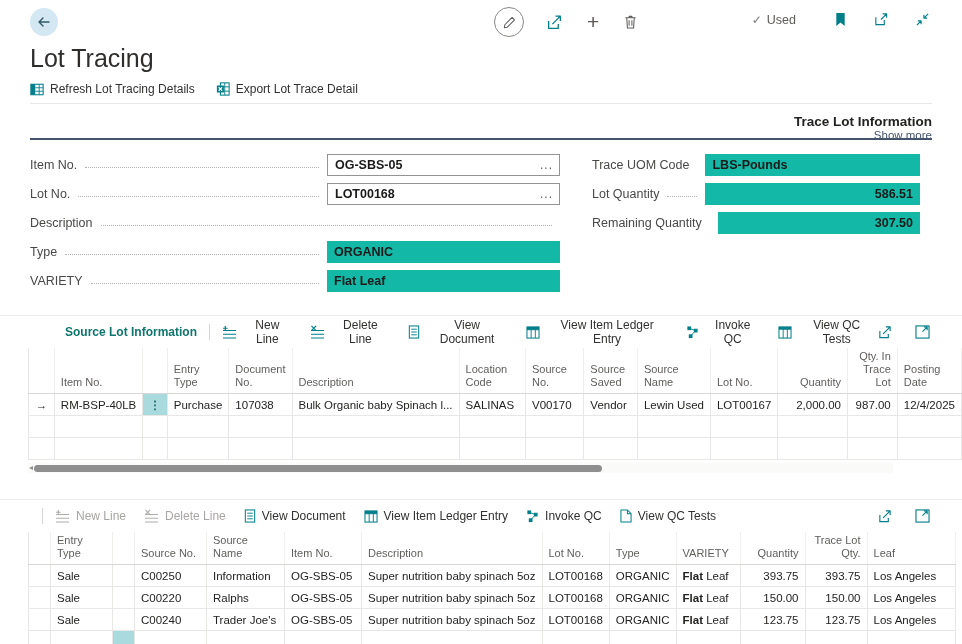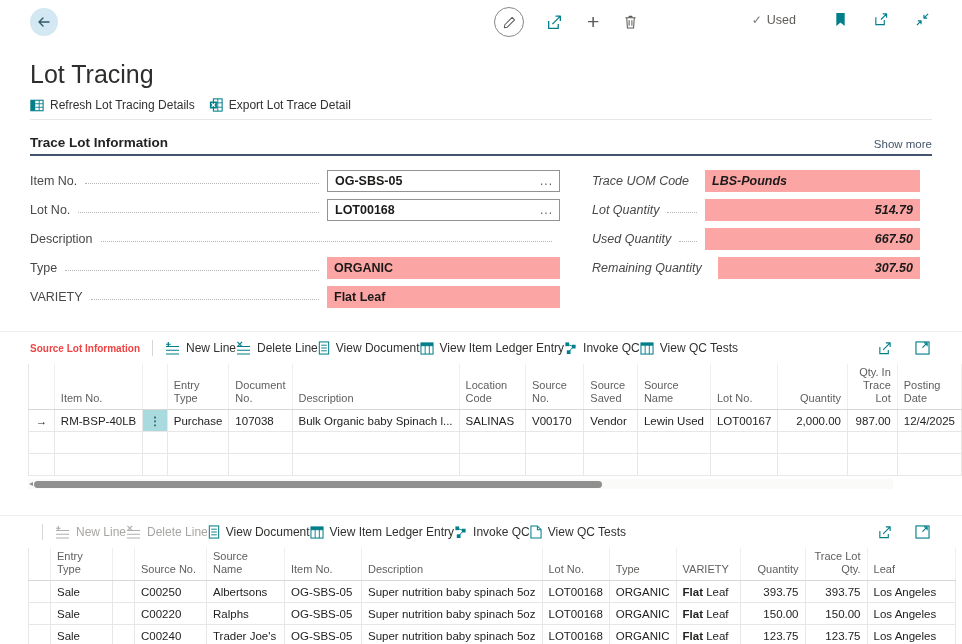--- a/index.html
+++ b/index.html
@@ -12,51 +12,51 @@
   .back-btn { position:absolute; left:30px; top:8px; width:28px; height:28px; border:none; border-radius:50%; background:#d3e8f2; cursor:pointer; display:flex; align-items:center; justify-content:center; }
   .tb-center { position:absolute; left:494px; top:7px; display:flex; align-items:center; gap:20px; }
   .tb-right { position:absolute; right:30px; top:10px; display:flex; align-items:center; gap:22px; }
   .iconbtn { border:none; background:transparent; cursor:pointer; display:flex; align-items:center; justify-content:center; padding:2px; }
   .circlebtn { width:30px; height:30px; border:1px solid #8a8886; border-radius:50%; background:#fff; }
   .plusglyph { font-size:21px; color:#5d5b58; font-weight:300; line-height:18px; }
   .saved { display:flex; align-items:center; gap:5px; color:#5d5b58; font-size:12.5px; margin-right:14px; }
   .saved .chk { color:#7a7977; font-size:12px; }
 
   
-  .page-title { margin:16px 0 0 30px; font-size:25px; font-weight:300; color:#2f2e2d; height:34px; line-height:32px; }
-  .actionbar { margin:6px 30px 0; display:flex; align-items:flex-end; gap:14px; padding-bottom:7px; border-bottom:1px solid #e8e7e6; }
+  .page-title { margin:0 0 0 30px; font-size:25px; font-weight:300; color:#2f2e2d; height:34px; line-height:32px; }
+  .actionbar { margin:6px 30px 0; display:flex; align-items:flex-end; gap:21px; padding-bottom:7px; border-bottom:1px solid #e8e7e6; }
   .act { display:flex; align-items:center; gap:6px; border:none; background:transparent; font-size:12px; color:#323130; cursor:pointer; font-family:inherit; }
   .act svg { flex:0 0 auto; }
 
   
-  .sec-head { margin:10px 30px 0; display:flex; align-items:flex-end; justify-content:space-between; height:26px; border-bottom:2px solid #44546a; padding-bottom:4px; }
+  .sec-head { margin:10px 30px 0; display:flex; align-items:flex-end; justify-content:space-between; height:26px; border-bottom:2px solid #44546a; padding-bottom:4px;flex-direction:column; }
   .sec-head h2 { font-size:13.5px; font-weight:700; color:#242322; }
   .show-more { font-size:11.5px; color:#44546a; text-decoration:none; cursor:pointer; }
   .fields { margin:10px 30px 0; display:flex; }
   .fcol.left { width:530px; margin-right:32px; }
-  .fcol.right { width:328px;font-style:italic; }
+  .fcol.right { width:328px; }
   .frow { display:flex; align-items:center; height:29px; }
   .frow label { font-size:12.5px; color:#494847; white-space:nowrap; }
   .leader { flex:1; border-bottom:1px dotted #b5b4b2; height:1px; margin:6px 8px 0 8px; }
   .control { height:22px; display:flex; align-items:center; font-size:12.5px; font-weight:600; color:#1b1a19; }
   .left .control { width:233px; }
   .right .control { width:215px; }
   .control.editable { border:1px solid #949391; background:#fff; padding:0 4px 0 7px; }
-  .control.readonly { background:#fca5a5; padding:0 7px; }
+  .control.readonly { background:#14b8a6; padding:0 7px; }
   .control .val { flex:1; white-space:nowrap; overflow:hidden; }
   .control .val.num { text-align:right; }
   .assist { border:none; background:transparent; color:#5d5b58; font-size:12px; cursor:pointer; padding:0 2px; letter-spacing:1px; }
 
   
   .sec-divider { margin-top:20px; border-top:1px solid #ededec; }
   .sec-divider.dest { margin-top:26px; }
   .part-head { height:32px; display:flex; align-items:center; padding:0 30px; }
-  .part-head h2 { font-size:10px; font-weight:700; color:#ef4444; white-space:nowrap; }
+  .part-head h2 { font-size:12px; font-weight:700; color:#0f766e; white-space:nowrap;margin-left:35px; }
   .vdiv { width:1px; height:16px; background:#d8d7d6; margin:0 12px; }
-  .part-actions { display:flex; align-items:center; gap:0; }
+  .part-actions { display:flex; align-items:center; gap:18px; }
   .part-right { margin-left:auto; display:flex; align-items:center; gap:18px; }
   .act.disabled { color:#a8a6a4; cursor:default; }
 
   table.grid { border-collapse:collapse; table-layout:fixed; margin-left:28px; font-size:11.5px; }
   table.grid th { font-weight:400; color:#605e5c; font-size:11px; line-height:13px; text-align:left; vertical-align:bottom; padding:2px 6px 4px; border-bottom:1px solid #d8d7d6; border-right:1px solid #f0efee; background:#fff; white-space:normal; }
   table.grid th.r, table.grid td.r { text-align:right; }
   table.grid td { height:22px; padding:0 6px; border-right:1px solid #e8e7e6; border-bottom:1px solid #e8e7e6; color:#242322; white-space:nowrap; overflow:hidden; }
   table.grid td.desc { text-overflow:ellipsis; }
   table.grid td:first-child, table.grid th:first-child { border-left:1px solid #e8e7e6; }
   td.sel-arrow { text-align:center; color:#444; padding:0 2px; }
@@ -213,28 +213,21 @@
           <label>Trace UOM Code</label>
             <span class="leader"></span>
           <div class="control readonly">
             <span class="val">LBS-Pounds</span>
           </div>
         </div>
         <div class="frow">
           <label>Lot Quantity</label>
             <span class="leader"></span>
           <div class="control readonly">
-            <span class="val num">514.79</span>
-          </div>
-        </div>
-        <div class="frow">
-          <label>Used Quantity</label>
-            <span class="leader"></span>
-          <div class="control readonly">
-            <span class="val num">667.50</span>
+            <span class="val num">586.51</span>
           </div>
         </div>
         <div class="frow">
           <label>Remaining Quantity</label>
             <span class="leader"></span>
           <div class="control readonly">
             <span class="val num">307.50</span>
           </div>
         </div>
       </div>
@@ -533,21 +526,21 @@
           <th class="r">Trace Lot Qty.</th>
           <th>Leaf</th>
         </tr>
       </thead>
       <tbody>
         <tr>
           <td></td>
           <td>Sale</td>
           <td class="menu-cell"></td>
           <td>C00250</td>
-          <td>Albertsons</td>
+          <td>Information</td>
           <td>OG-SBS-05</td>
           <td class="desc">Super nutrition baby spinach 5oz</td>
           <td>LOT00168</td>
           <td>ORGANIC</td>
           <td><span class="bold-part">Flat</span><span> Leaf</span></td>
           <td class="r">393.75</td>
           <td class="r">393.75</td>
           <td>Los Angeles</td>
         </tr>
         <tr>

